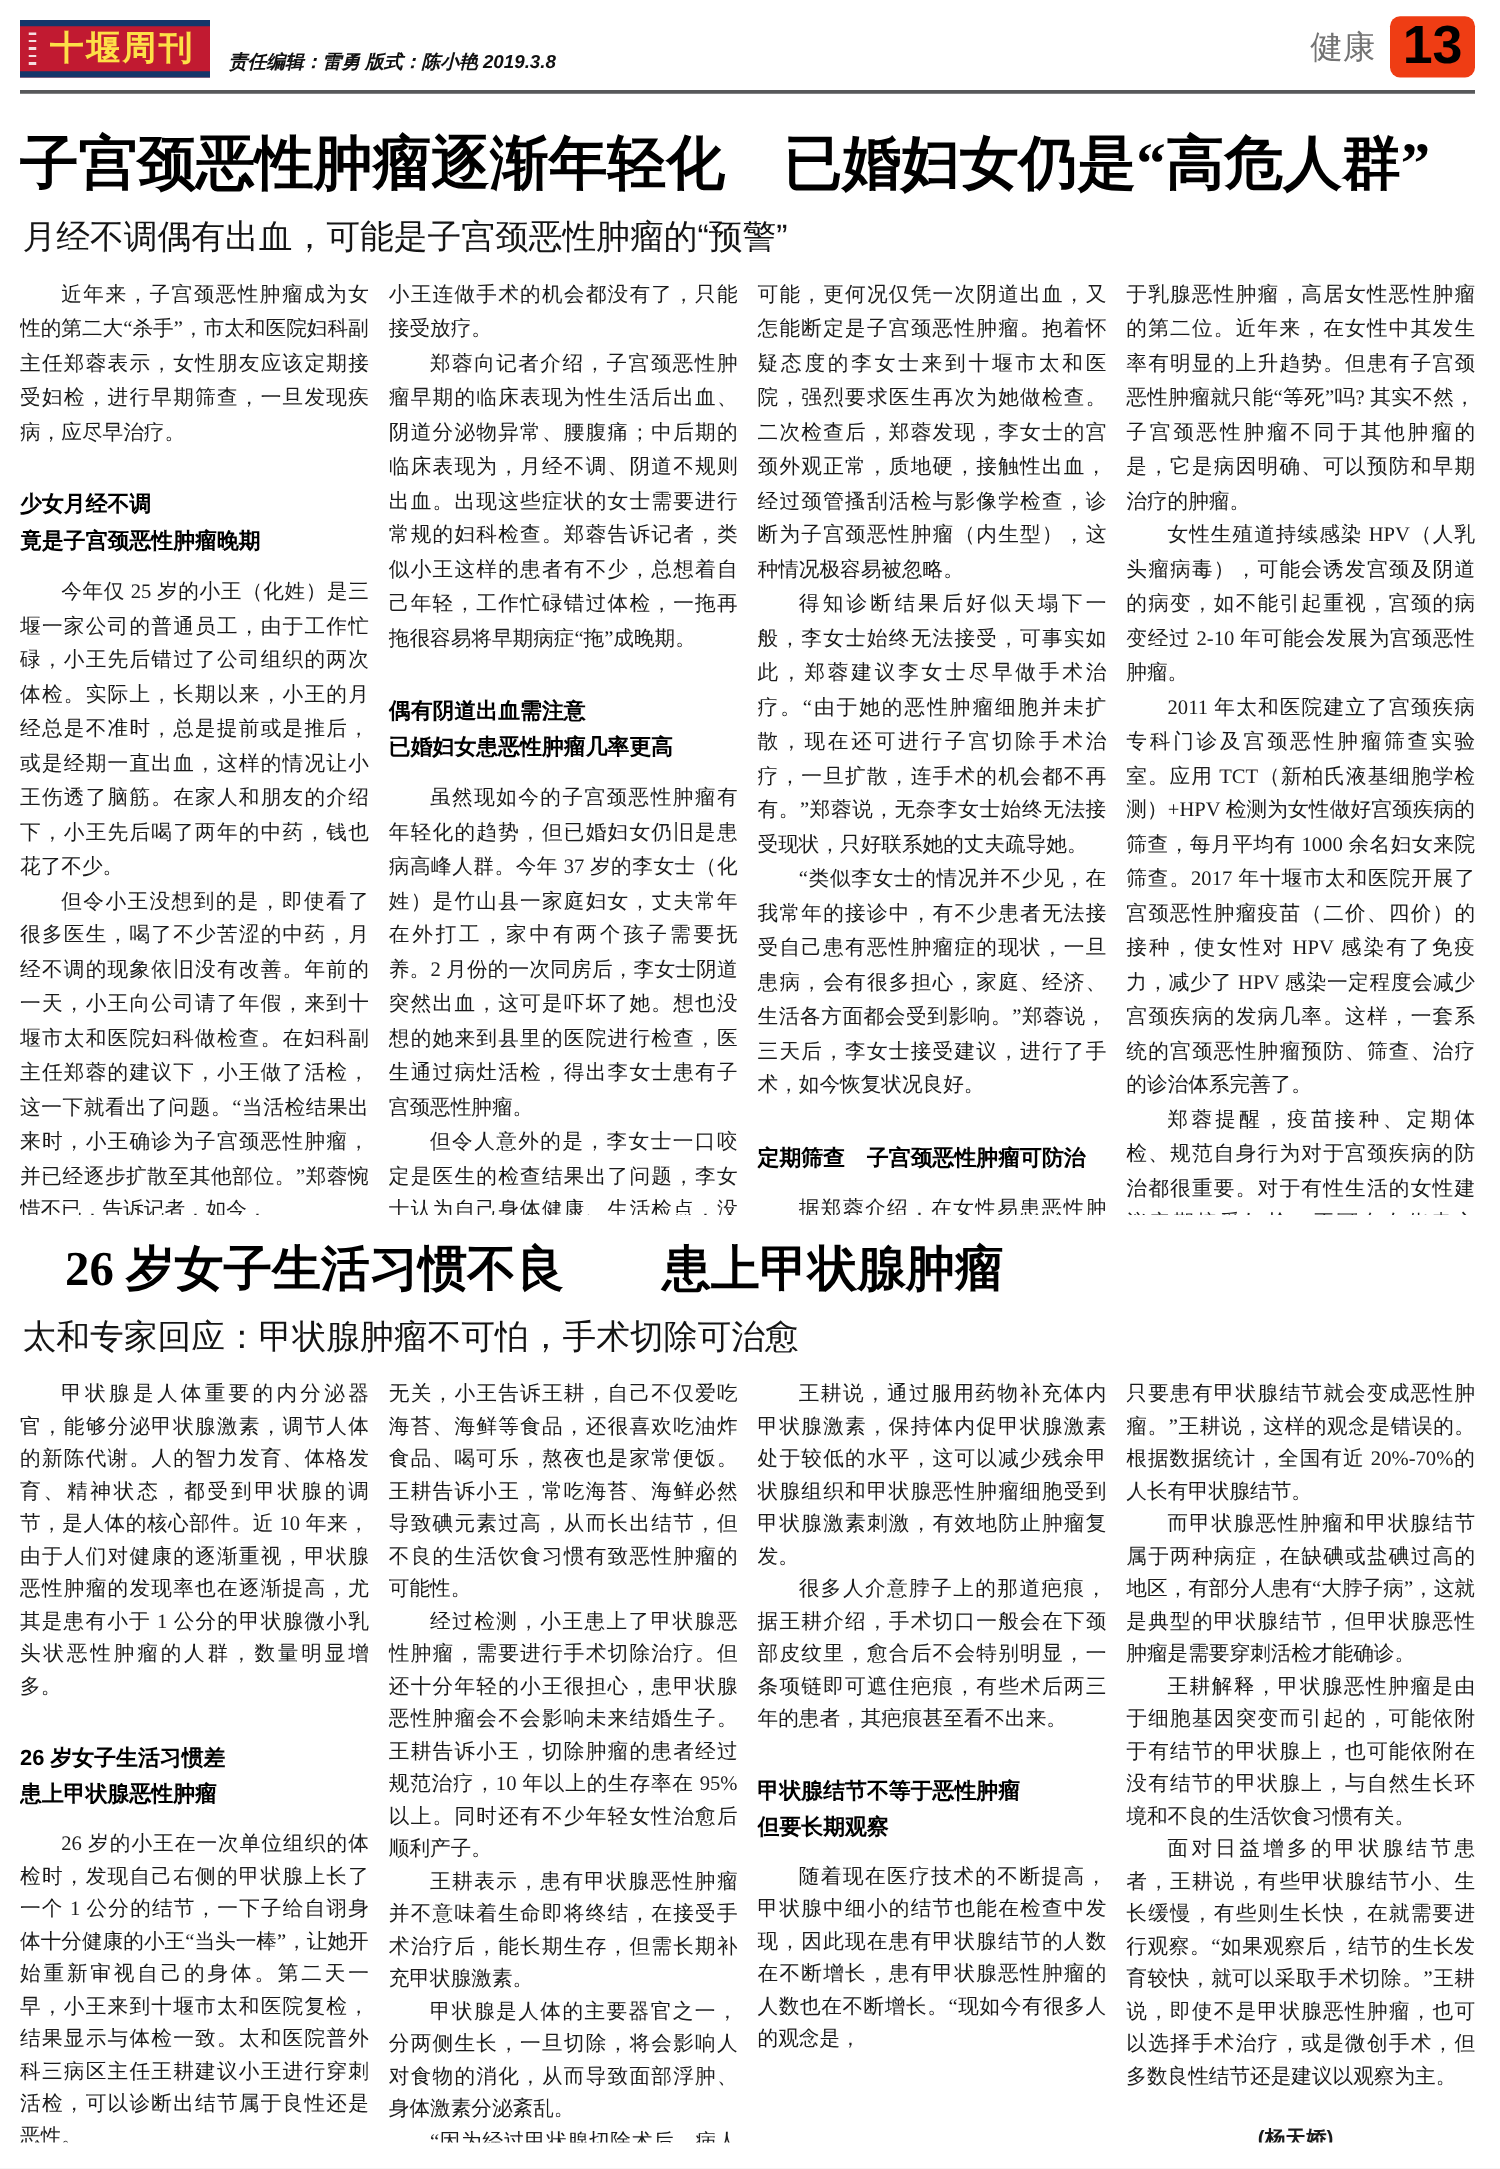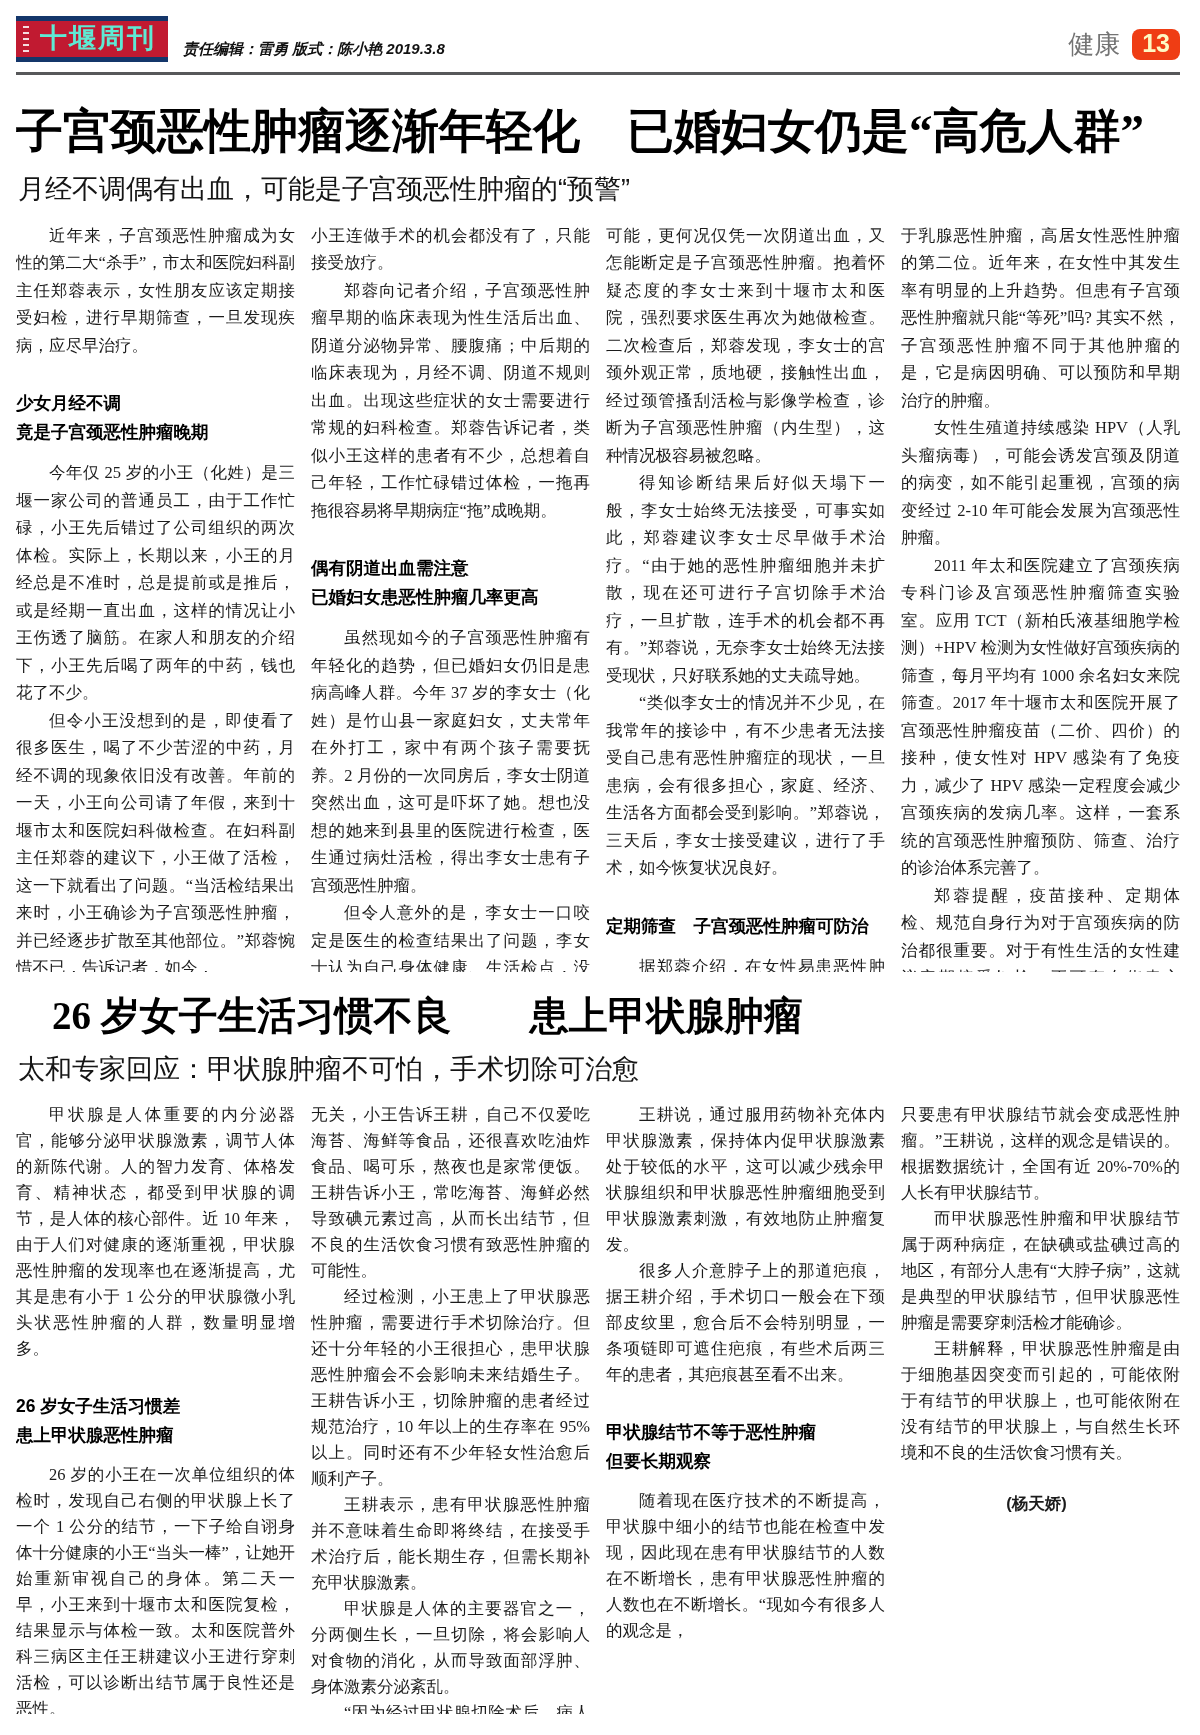--- a/index.html
+++ b/index.html
@@ -4,38 +4,38 @@
 <style>
   html,body { margin:0; padding:0; background:#e9e9e9; }
   .page {
     width:1200px; height:1735px; margin:0 auto; background:#ffffff;
     position:relative; overflow:hidden;
     font-family:"Liberation Serif","DejaVu Serif",serif; color:#1b1b1b;
   }
   
   .hdr { display:flex; align-items:flex-end; padding:13px 20px 0 16px; height:49px; }
   .masthead {
-    background:#c11a31; color:#5eead4; font-weight:bold; font-size:27px; letter-spacing:2px;
+    background:#c11a31; color:#fde047; font-weight:bold; font-size:27px; letter-spacing:2px;
     border-top:5px solid #14366a; border-bottom:5px solid #14366a;
     padding:3px 12px 3px 24px; position:relative; line-height:1.1;
     font-family:"Liberation Sans","DejaVu Sans",sans-serif;
   }
   .masthead::before {
     content:""; position:absolute; left:7px; top:5px; bottom:5px; width:6px;
     background:repeating-linear-gradient(to bottom, rgba(255,255,255,.85) 0 2px, rgba(255,255,255,0) 2px 6px);
   }
   .editor-line {
     margin-left:15px; padding-bottom:3px;
     font-family:"Liberation Sans","DejaVu Sans",sans-serif;
     font-weight:bold; font-style:italic; font-size:15px; color:#111;
   }
   .hdr-right { margin-left:auto; display:flex; align-items:center; gap:12px; }
   .section-label { font-size:26px; font-weight:normal; font-family:"Liberation Sans","DejaVu Sans",sans-serif; color:#737373; }
   .page-badge {
-    background:#ef3d14; color:#fef9c3; font-size:25px; font-weight:bold;
+    background:#ef3d14; color:#000000; font-size:43px; font-weight:bold;
     font-family:"Liberation Sans","DejaVu Sans",sans-serif;
     padding:2px 10px 4px; border-radius:8px; line-height:1;
   }
   .header-rule { height:3px; background:#57585a; margin:10px 20px 0 16px; }
   
   .art { padding:0 20px 0 16px; }
   .art-title {
     font-weight:900; color:#000; margin:0; line-height:1.25; white-space:nowrap;
     font-family:"Liberation Serif","DejaVu Serif",serif;
   }
@@ -133,18 +133,19 @@
         <div class="col">
           <p>王耕说，通过服用药物补充体内甲状腺激素，保持体内促甲状腺激素处于较低的水平，这可以减少残余甲状腺组织和甲状腺恶性肿瘤细胞受到甲状腺激素刺激，有效地防止肿瘤复发。</p>
           <p>很多人介意脖子上的那道疤痕，据王耕介绍，手术切口一般会在下颈部皮纹里，愈合后不会特别明显，一条项链即可遮住疤痕，有些术后两三年的患者，其疤痕甚至看不出来。</p>
           <div class="sec-h">甲状腺结节不等于恶性肿瘤<br>但要长期观察</div>
           <p>随着现在医疗技术的不断提高，甲状腺中细小的结节也能在检查中发现，因此现在患有甲状腺结节的人数在不断增长，患有甲状腺恶性肿瘤的人数也在不断增长。“现如今有很多人的观念是，</p>
         </div>
         <div class="col">
           <p class="cont">只要患有甲状腺结节就会变成恶性肿瘤。”王耕说，这样的观念是错误的。根据数据统计，全国有近 20%-70%的人长有甲状腺结节。</p>
           <p>而甲状腺恶性肿瘤和甲状腺结节属于两种病症，在缺碘或盐碘过高的地区，有部分人患有“大脖子病”，这就是典型的甲状腺结节，但甲状腺恶性肿瘤是需要穿刺活检才能确诊。</p>
           <p>王耕解释，甲状腺恶性肿瘤是由于细胞基因突变而引起的，可能依附于有结节的甲状腺上，也可能依附在没有结节的甲状腺上，与自然生长环境和不良的生活饮食习惯有关。</p>
+          <p>面对日益增多的甲状腺结节患者，王耕说，有些甲状腺结节小、生长缓慢，有些则生长快，在就需要进行观察。“如果观察后，结节的生长发育较快，就可以采取手术切除。”王耕说，即使不是甲状腺恶性肿瘤，也可以选择手术治疗，或是微创手术，但多数良性结节还是建议以观察为主。</p>
           <div class="byline">(杨天娇)</div>
         </div>
       </div>
   </article>
 
 </div>
 
 </body></html>

